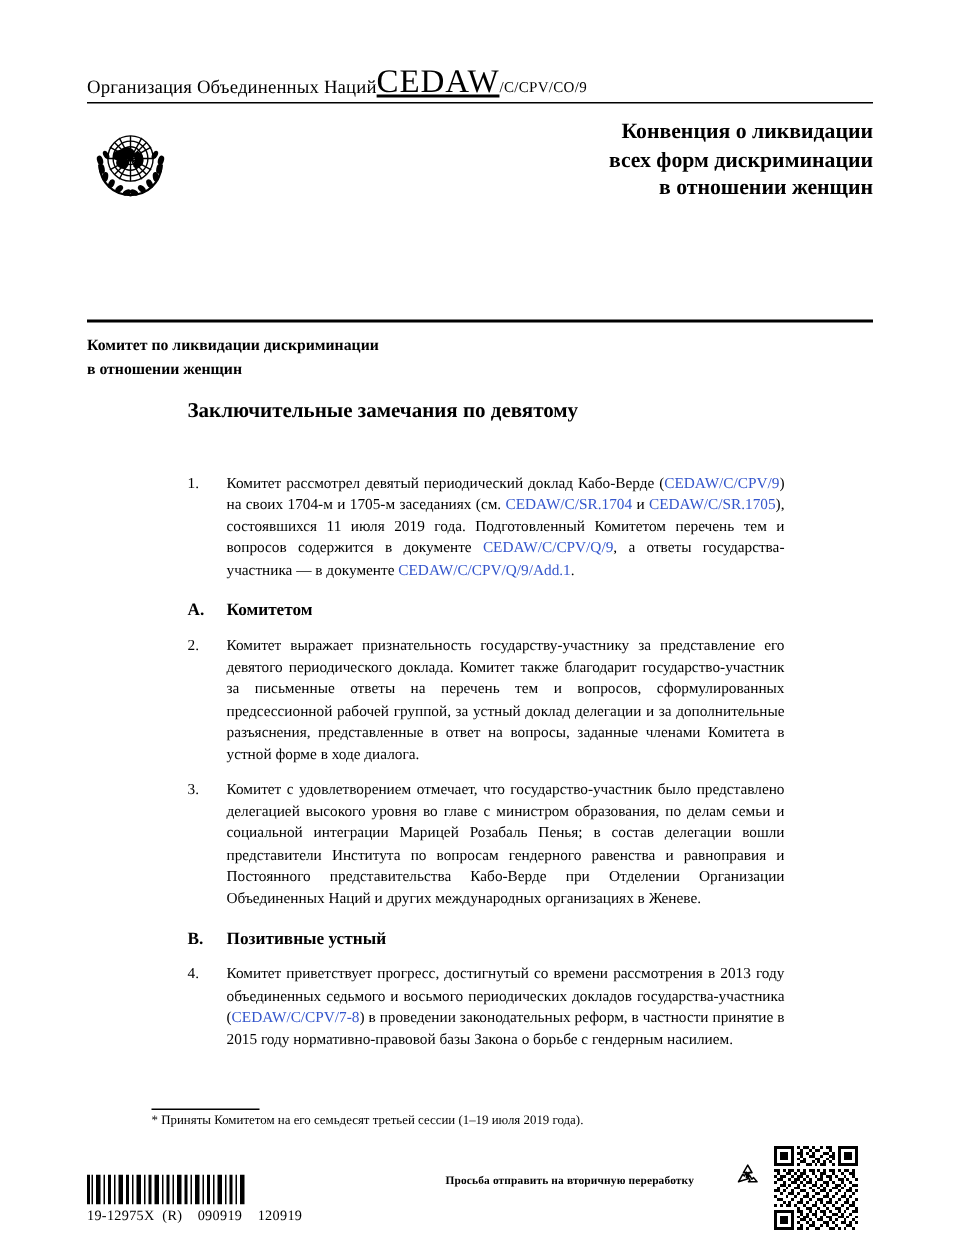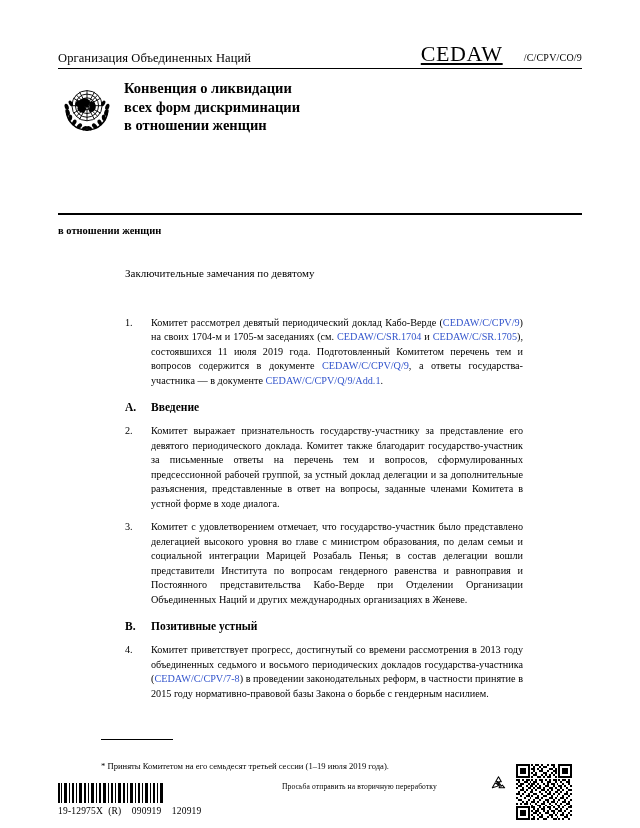--- a/index.html
+++ b/index.html
@@ -27,21 +27,21 @@
   
   .masthead {
     position: absolute;
     left: 58px;
     top: 40px;
     width: 524px;
   }
   .org-row {
     display: flex;
     align-items: flex-end;
-    justify-content: space-between;
+    justify-content: flex-start;
     height: 26px;
   }
   .org-name {
     font-size: 12.5px;
     letter-spacing: .1px;
     line-height: 1;
     padding-bottom: 2px;
   }
   .symbol {
     line-height: 1;
@@ -49,31 +49,31 @@
     white-space: nowrap;
   }
   .symbol .sym-main {
     font-size: 22px;
     letter-spacing: .6px;
     text-decoration: underline;
   }
   .symbol .sym-sub {
     font-size: 10px;
     letter-spacing: .2px;
-    margin-left: 21px;
   }
   .rule-thin {
     border-bottom: 1px solid #000;
     margin-top: 2px;
   }
 
   .title-row {
     display: flex;
     align-items: flex-start;
     margin-top: 7px;
+    text-align: right;
   }
   .emblem {
     width: 58px;
     height: 58px;
     flex: 0 0 58px;
     margin-top: 3px;
   }
   .conv-title {
     flex: 1 1 auto;
     padding-left: 8px;
@@ -107,22 +107,22 @@
     font-size: 10.5px;
     line-height: 1.5;
   }
 
   
   .doc-title {
     position: absolute;
     left: 125px;
     top: 266px;
     width: 400px;
-    font-weight: normal;
-    font-size: 11px;
+    font-weight: bold;
+    font-size: 14px;
     line-height: 1.35;
   }
 
   .content {
     position: absolute;
     left: 125px;
     top: 316px;
     width: 398px;
   }
 
@@ -164,21 +164,21 @@
   .footnote-rule {
     position: absolute;
     left: 101px;
     top: 739px;
     width: 72px;
     border-top: 0.8px solid #000;
   }
   .footnote {
     position: absolute;
     left: 101px;
-    top: 760px;
+    top: 740px;
     width: 420px;
     font-size: 8.6px;
     line-height: 1.4;
     padding-left: 11px;
     text-indent: -11px;
   }
 
   
   .jobno {
     position: absolute;
@@ -190,24 +190,24 @@
   }
   .barcode {
     position: absolute;
     left: 58px;
     top: 783px;
     width: 108px;
     height: 20px;
   }
   .recycle-text {
     position: absolute;
-    left: 282px;
+    left: 297px;
     top: 782px;
     font-size: 7.6px;
-    font-weight: normal;
+    font-weight: bold;
     letter-spacing: .1px;
     white-space: nowrap;
   }
   .recycle-icon {
     position: absolute;
     left: 489px;
     top: 774px;
     width: 19px;
     height: 19px;
   }
@@ -284,35 +284,36 @@
         <div>в отношении женщин</div>
       </div>
 
 
     </div>
   </div>
 
   <div class="rule-thick"></div>
 
   <div class="committee">
+    <div>Комитет по ликвидации дискриминации</div>
     <div>в отношении женщин</div>
   </div>
 
   <div class="doc-title">
     <div>Заключительные замечания по девятому</div>
   </div>
 
   <div class="content">
 
     <p class="para">
       <span class="num">1.</span><span class="rich">Комитет рассмотрел девятый периодический доклад Кабо-Верде (<a class="ref" href="#">CEDAW/C/CPV/9</a>) на своих 1704-м и 1705-м заседаниях (см. <a class="ref" href="#">CEDAW/C/SR.1704</a> и <a class="ref" href="#">CEDAW/C/SR.1705</a>), состоявшихся 11 июля 2019 года. Подготовленный Комитетом перечень тем и вопросов содержится в документе <a class="ref" href="#">CEDAW/C/CPV/Q/9</a>, а ответы государства-участника — в документе <a class="ref" href="#">CEDAW/C/CPV/Q/9/Add.1</a>.</span>
     </p>
 
     <h3 class="section">
-      <span class="letter">A.</span><span>Введение</span>
+      <span class="letter">A.</span><span>Комитетом</span>
     </h3>
 
     <p class="para">
       <span class="num">2.</span><span class="rich">Комитет выражает признательность государству-участнику за представление его девятого периодического доклада. Комитет также благодарит государство-участник за письменные ответы на перечень тем и вопросов, сформулированных предсессионной рабочей группой, за устный доклад делегации и за дополнительные разъяснения, представленные в ответ на вопросы, заданные членами Комитета в устной форме в ходе диалога.</span>
     </p>
 
     <p class="para">
       <span class="num">3.</span><span class="rich">Комитет с удовлетворением отмечает, что государство-участник было представлено делегацией высокого уровня во главе с министром образования, по делам семьи и социальной интеграции Марицей Розабаль Пенья; в состав делегации вошли представители Института по вопросам гендерного равенства и равноправия и Постоянного представительства Кабо-Верде при Отделении Организации Объединенных Наций и других международных организациях в Женеве.</span>
     </p>
 

